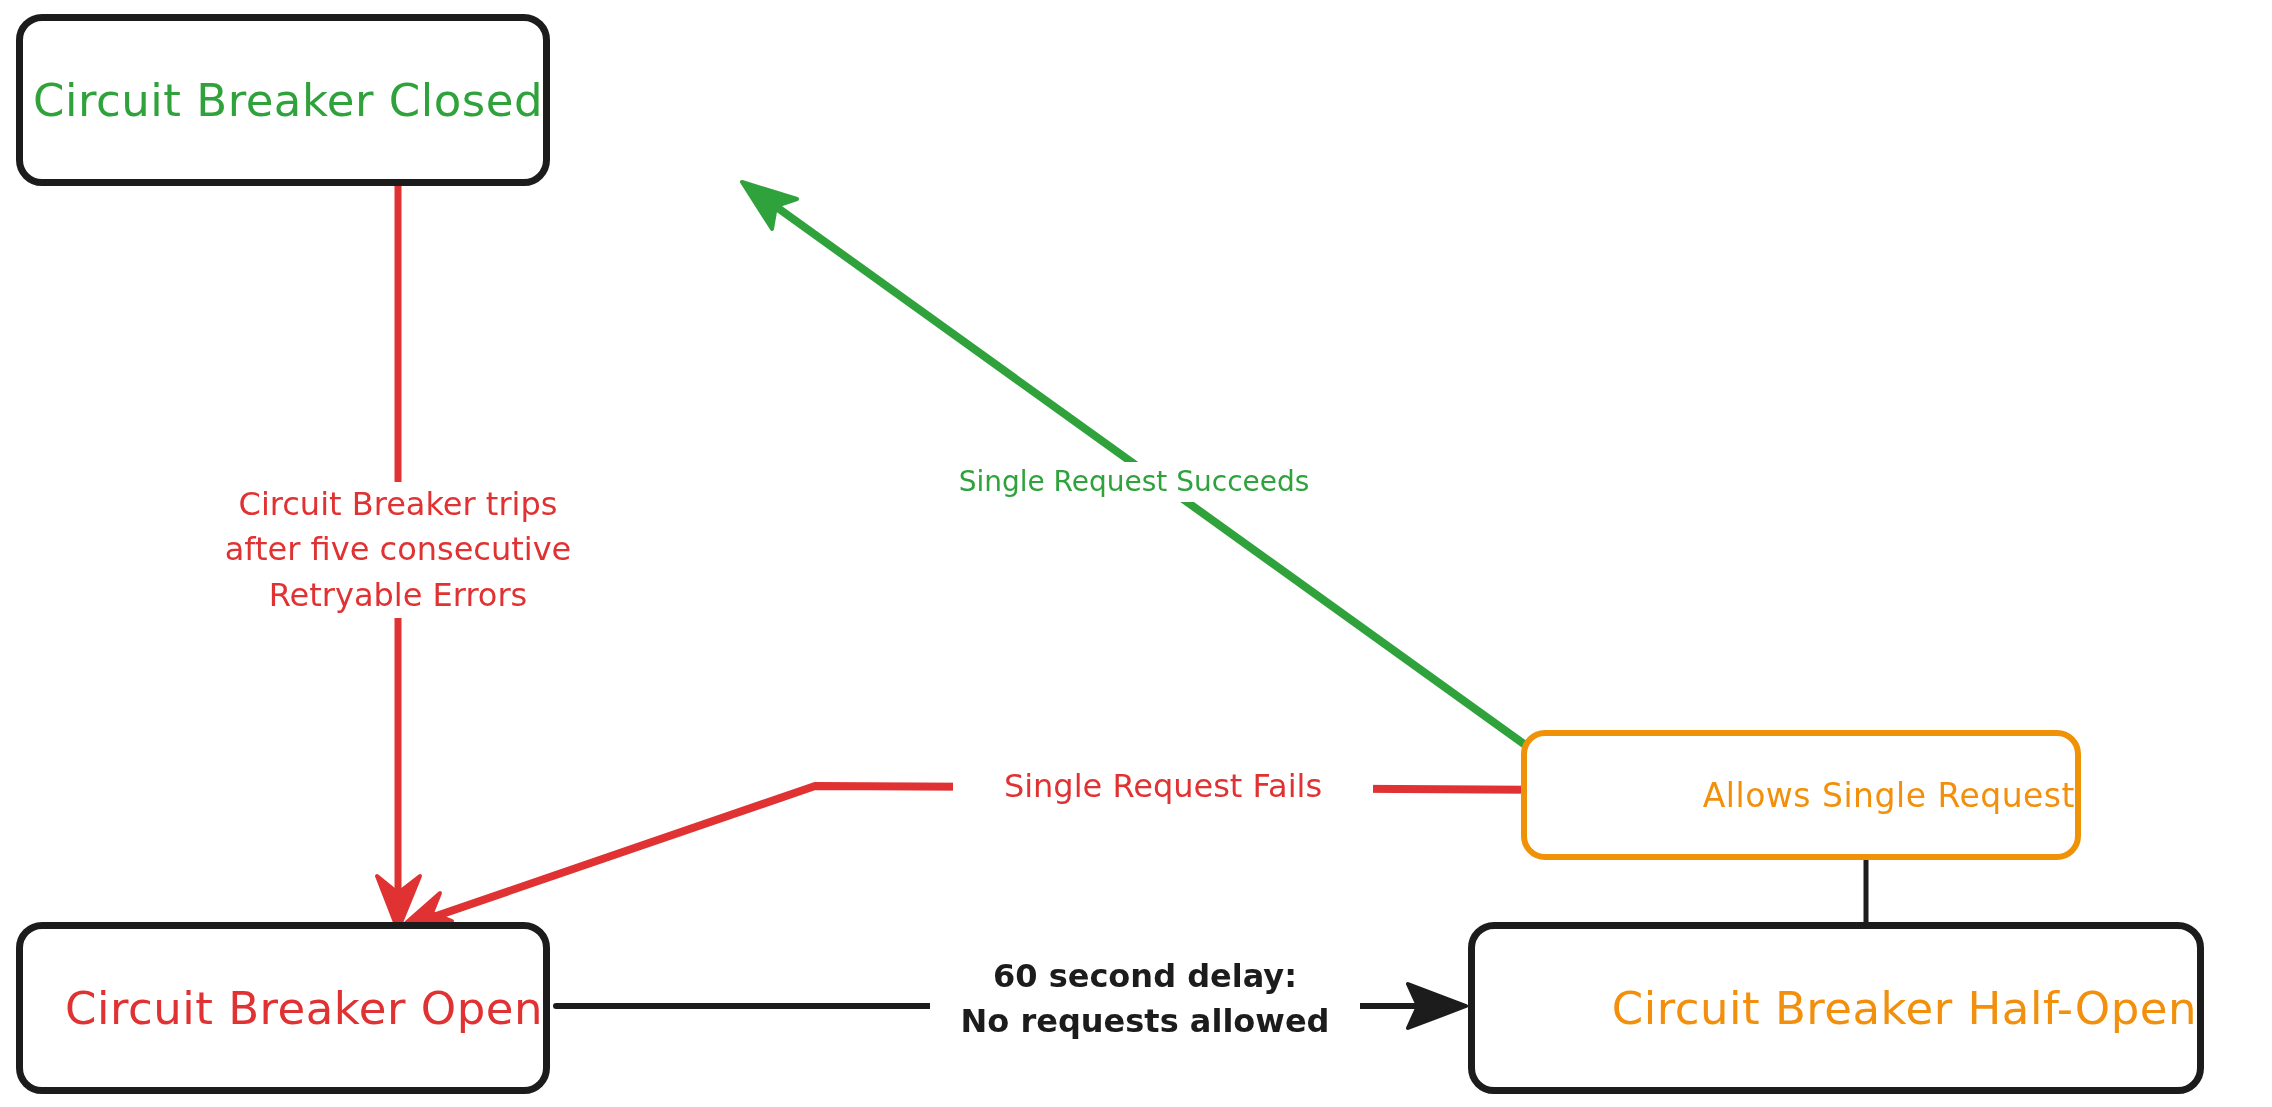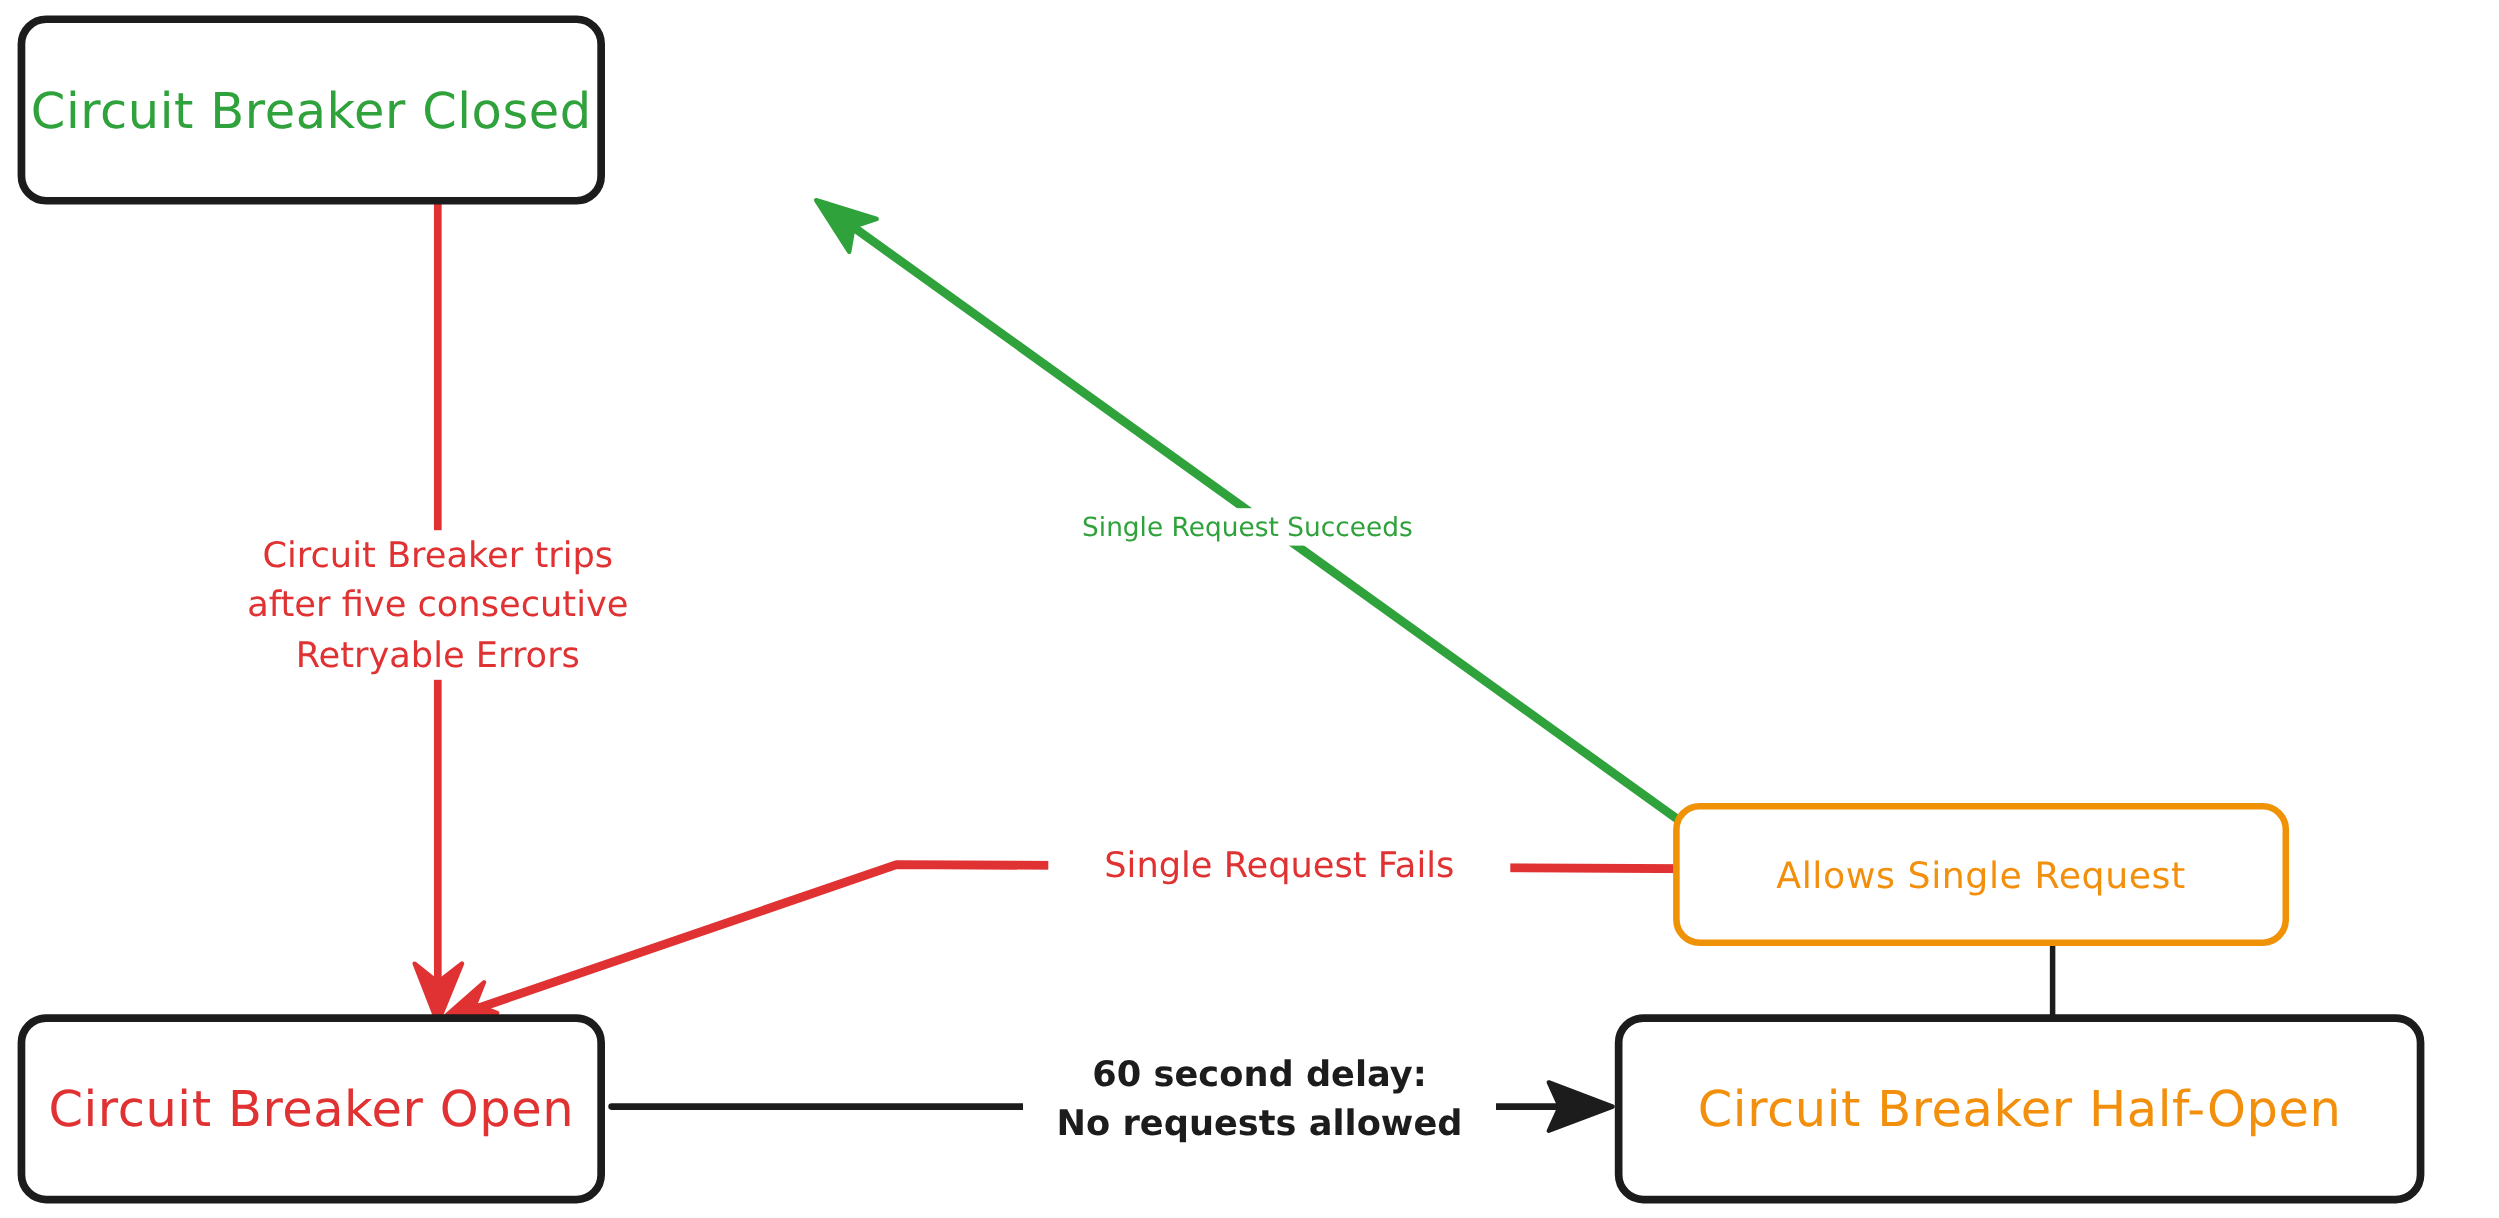--- a/index.html
+++ b/index.html
@@ -22,21 +22,21 @@
     left: 0;
     top: 0;
     width: 2272px;
     height: 1107px;
   }
   .node {
     position: absolute;
     box-sizing: border-box;
     display: flex;
     align-items: center;
-    justify-content: center;
+    justify-content: flex-end;
     background: #ffffff;
     border-radius: 26px;
     z-index: 3;
   }
   .node-black {
     border: 7px solid #1c1c1c;
   }
   .node-orange {
     border: 6px solid #ef9206;
     border-radius: 24px;
@@ -83,21 +83,21 @@
     left: 1521px; top: 730px; width: 560px; height: 130px;
   }
   #node-allows .node-label { font-size: 33px; }
 
   #label-trips {
     left: 168px; top: 482px; width: 460px;
     font-size: 32px;
   }
   #label-succeeds {
     left: 884px; top: 462px; width: 500px;
-    font-size: 24px;
+    font-size: 28px;
   }
   #label-fails {
     left: 953px; top: 764px; width: 420px;
     font-size: 32px;
   }
   #label-delay {
     left: 930px; top: 954px; width: 430px;
     font-size: 32px;
   }
 </style>

